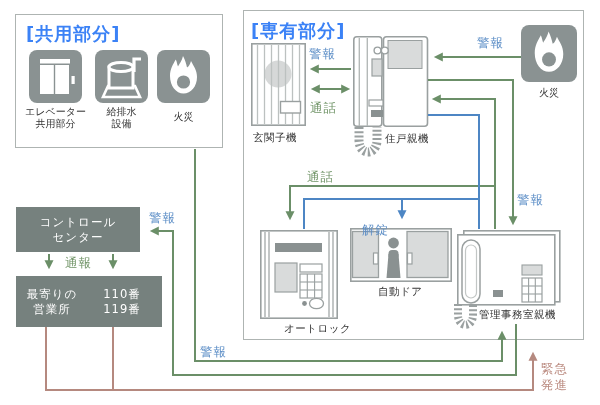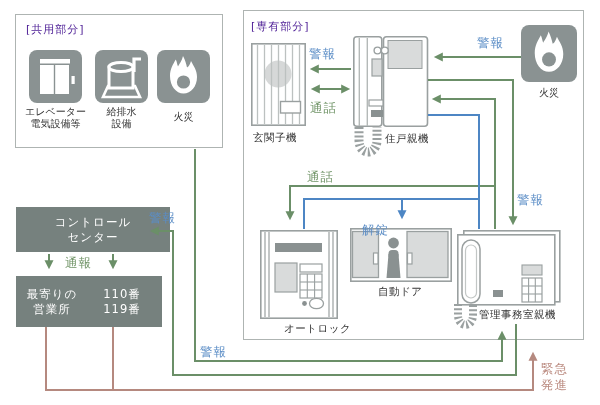--- a/index.html
+++ b/index.html
@@ -1,19 +1,19 @@
 <!DOCTYPE html>
 <html><head>
 <meta charset="utf-8">
 <style>
   html,body{margin:0;padding:0;background:#fff;}
   .stage{position:relative;width:600px;height:405px;background:#fff;overflow:hidden;
          font-family:"DejaVu Sans","Liberation Sans",sans-serif;}
   .area{position:absolute;border:1.5px solid #aeb4b2;background:#fff;box-sizing:border-box;}
-  .area-title{position:absolute;font-size:11px;color:#4c1d95;letter-spacing:1px;z-index:3;}
+  .area-title{position:absolute;font-size:18px;color:#3b82f6;letter-spacing:1px;z-index:3;font-weight:bold;}
   .gicon{position:absolute;background:#8a9292;border-radius:8px;z-index:3;}
   .gicon svg{display:block;}
   .caption{position:absolute;font-size:10px;line-height:11.5px;color:#333;text-align:center;z-index:3;}
   .dev{position:absolute;z-index:4;}
   .dev svg{display:block;}
   .devlabel{position:absolute;font-size:10.5px;color:#333;letter-spacing:0.5px;z-index:6;white-space:nowrap;}
   .grayb{position:absolute;background:#76817e;color:#fff;display:flex;flex-direction:column;
          align-items:center;justify-content:center;font-size:11.5px;line-height:15px;
          letter-spacing:1px;z-index:4;text-align:center;}
   .clabel{position:absolute;font-size:12.5px;letter-spacing:1px;z-index:6;white-space:nowrap;line-height:15.5px;}
@@ -50,21 +50,21 @@
     </svg>
   </div>
   <div class="gicon" style="left:157px;top:50px;width:53px;height:53px;">
     <svg width="53" height="53" viewBox="0 0 53 53">
       <path d="M26 6 C25 11 22.5 13.5 21 16.5 C20 14 20 12 18.8 9.5 C16 14.5 13 19 13 26 C13 36 19 43.5 26.5 43.5 C34 43.5 40 36.5 40 27 C40 20 36.5 16 34 11 C33 14 32 16.5 30 17.5 C29 13 28 10 26 6 Z" fill="#fff"></path>
       <circle cx="26.5" cy="32" r="6.6" fill="#8a9292"></circle>
     </svg>
   </div>
   <div class="caption" style="left:20px;top:106px;width:71px;">
     <span style="display:block">エレベーター</span>
-    <span style="display:block">電気設備等</span>
+    <span style="display:block">共用部分</span>
   </div>
   <div class="caption" style="left:86px;top:106px;width:71px;">
     <span style="display:block">給排水</span>
     <span style="display:block">設備</span>
   </div>
   <div class="caption" style="left:148px;top:111px;width:71px;font-size:10px;">
     <span style="display:block">火災</span>
   </div>
 
   <div class="gicon" style="left:521px;top:25px;width:56px;height:57px;">
@@ -160,21 +160,21 @@
       <rect x="70" y="37" width="20" height="10" fill="#d9dbdb" stroke="#9aa0a0" stroke-width="1.1"></rect>
       <rect x="70" y="50" width="20" height="24" fill="#fff" stroke="#9aa0a0" stroke-width="1.2"></rect>
       <line x1="76.6" y1="50" x2="76.6" y2="74" stroke="#9aa0a0" stroke-width="1.1"></line>
       <line x1="83.3" y1="50" x2="83.3" y2="74" stroke="#9aa0a0" stroke-width="1.1"></line>
       <line x1="70" y1="58" x2="90" y2="58" stroke="#9aa0a0" stroke-width="1.1"></line>
       <line x1="70" y1="66" x2="90" y2="66" stroke="#9aa0a0" stroke-width="1.1"></line>
     </svg>
   </div>
   <div class="devlabel" style="left:479px;top:308px;">管理事務室親機</div>
 
-  <div class="grayb" style="left:16px;top:207px;width:154px;height:45px;">
+  <div class="grayb" style="left:16px;top:207px;width:124px;height:45px;">
     <span>コントロール</span>
     <span>センター</span>
   </div>
   <div class="grayb" style="left:16px;top:276px;width:72px;height:51px;">
     <span>最寄りの</span>
     <span>営業所</span>
   </div>
   <div class="grayb" style="left:82px;top:276px;width:80px;height:51px;">
     <span>110番</span>
     <span>119番</span>

